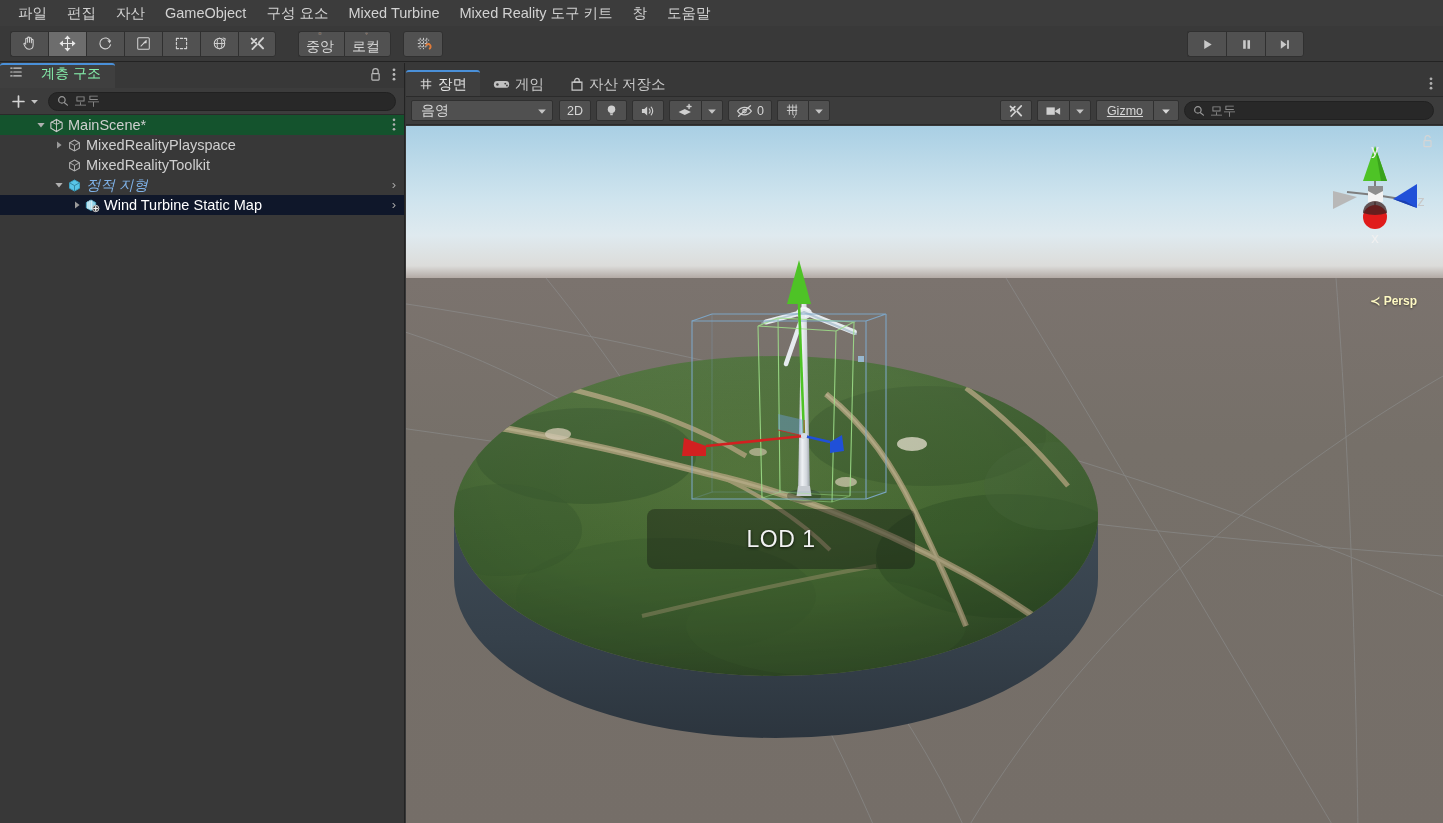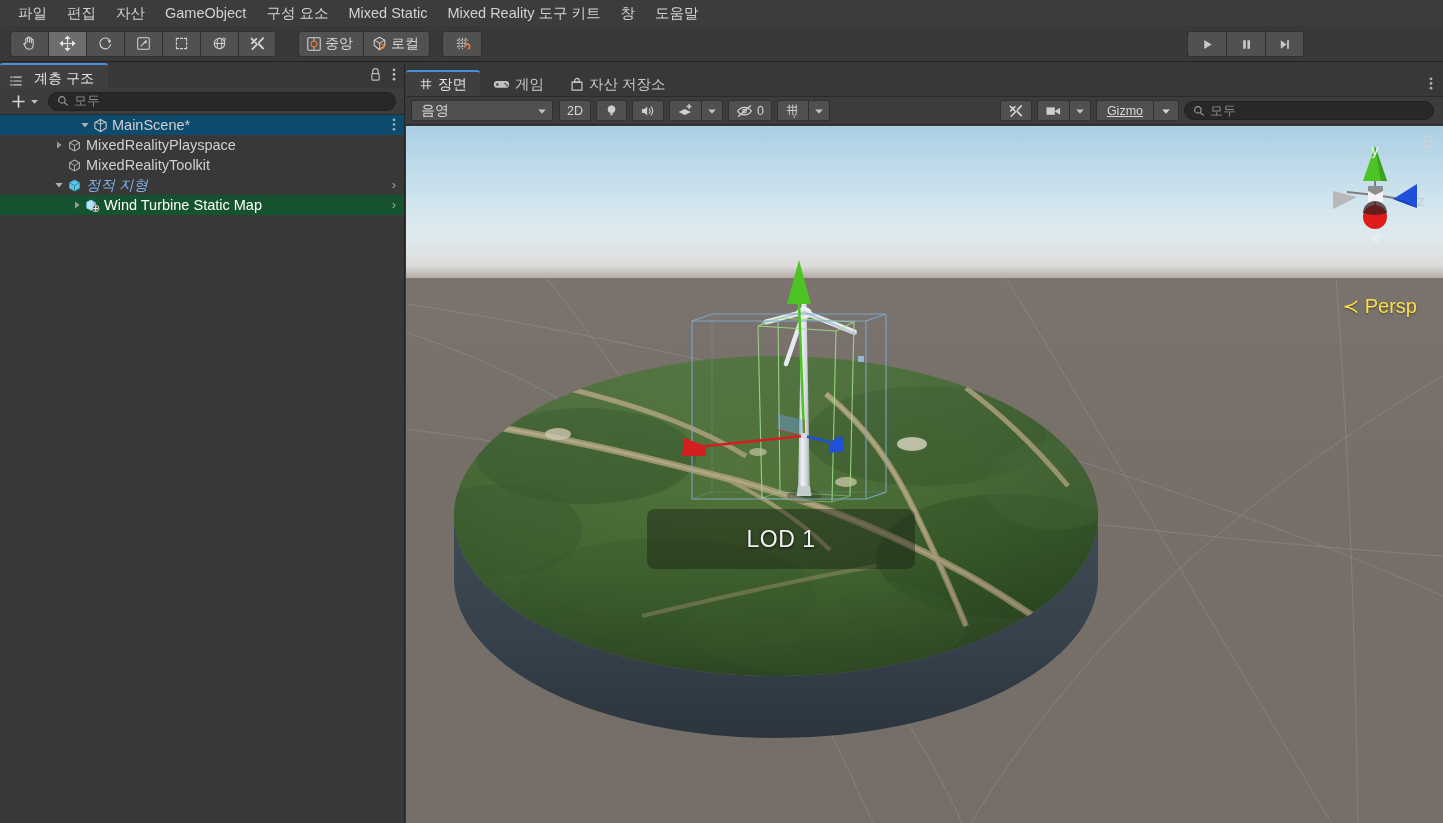--- a/index.html
+++ b/index.html
@@ -35,21 +35,21 @@
     cursor:default;
   }
   .tb-btn:first-child { border-radius:3px 0 0 3px; }
   .tb-btn:last-child { border-radius:0 3px 3px 0; border-right:1px solid #303030; }
   .tb-btn.active { background:#6d6d6d; }
   .tb-btn svg { display:block; }
 
   .tb-pivot {
     height:26px; background:#515151; border:1px solid #303030;
     display:flex; align-items:center; gap:3px; padding:0 10px 0 7px;
-    color:#d6d6d6; font-size:14px; cursor:default; white-space:nowrap;
+    color:#d6d6d6; font-size:14px; cursor:default; white-space:nowrap;flex-direction:column;
   }
   .tb-pivot:first-of-type { border-radius:3px 0 0 3px; border-right:none; }
   .tb-pivot.last { border-radius:0 3px 3px 0; }
 
   .tb-snap {
     width:40px; height:26px; background:#515151; border:1px solid #303030;
     border-radius:3px; display:flex; align-items:center; justify-content:center;
     margin-left:12px; cursor:default;
   }
 
@@ -66,22 +66,22 @@
   .hier {
     position:absolute; left:0; top:63px; width:405px; height:760px;
     background:#383838; border-right:1px solid #232323;
   }
   .hier-tabrow {
     position:relative; height:25px; background:#383838;
     display:flex; align-items:flex-end;
   }
   .hier-tab {
     height:25px; background:#3f3f3f; border-top:2px solid #4a90d9;
-    display:flex; align-items:flex-end; gap:11px; padding:0 14px 0 9px;
-    color:#e5e5e5; font-size:14px; cursor:default; border-radius:3px 3px 0 0;
+    display:flex; align-items:flex-start; gap:18px; padding:0 14px 0 9px;
+    color:#86efac; font-size:14px; cursor:default; border-radius:3px 3px 0 0;
   }
   .hier-tab-icons {
     position:absolute; right:8px; top:4px; display:flex; align-items:center; gap:10px;
   }
   .hier-toolbar {
     height:27px; background:#3c3c3c; display:flex; align-items:center;
     padding:0 8px; gap:6px; border-bottom:1px solid #2a2a2a;
   }
   .plus-btn {
     display:flex; align-items:center; gap:4px; padding:1px 3px; cursor:default;
@@ -91,22 +91,22 @@
     border-radius:10px; display:flex; align-items:center; padding:0 8px; gap:5px;
     cursor:text;
   }
   .search-field .ph { color:#8c8c8c; font-size:13px; }
 
   .tree { background:#383838; height:100%; padding-top:0; }
   .row {
     height:20px; display:flex; align-items:center; position:relative;
     color:#cfcfcf; font-size:14.5px; cursor:default; white-space:nowrap;
   }
-  .row.scene-row { background:#0c4a6e;padding-left:44px; }
-  .row.selected { background:#14532d; }
+  .row.scene-row { background:#14532d; }
+  .row.selected { background:#0f172a; }
   .row .tw {
     width:14px; height:14px; display:flex; align-items:center; justify-content:center;
     flex:0 0 14px; cursor:default;
   }
   .row .ico { width:17px; display:flex; align-items:center; justify-content:center; flex:0 0 17px; margin-right:3px;}
   .row .lbl { overflow:hidden; text-overflow:ellipsis; }
   .row .lbl.prefab { color:#7fb2e8;font-style:italic; }
   .row .lbl.sel { color:#ffffff; }
   .row .rdots { position:absolute; right:8px; top:2px; }
   .row .rchev { position:absolute; right:8px; top:2px; color:#a5a5a5; font-size:13px; }
@@ -182,37 +182,37 @@
     display:flex; align-items:center; justify-content:center;
   }
   .lod-badge span {
     color:#f2f2f2; font-size:23px; letter-spacing:0.5px;
     text-shadow:0 1px 3px rgba(0,0,0,.8);
   }
 
   
   .axisgiz { position:absolute; right:5px; top:3px; width:125px; height:145px; }
   .persp-lbl {
-    position:absolute; right:26px; top:168px; color:#fde047; font-size:20px;
-    text-shadow:0 1px 2px rgba(0,0,0,.45); cursor:default;
+    position:absolute; right:26px; top:168px; color:#fef9c3; font-size:12px;
+    text-shadow:0 1px 2px rgba(0,0,0,.45); cursor:default;font-weight:bold;
   }
   .giz-lock { position:absolute; right:9px; top:8px; cursor:default; }
 </style>
 </head>
 <body>
 
 <div id="app">
 
   <div class="menubar">
     <div class="mi">파일</div>
     <div class="mi">편집</div>
     <div class="mi">자산</div>
     <div class="mi">GameObject</div>
     <div class="mi">구성 요소</div>
-    <div class="mi">Mixed Static</div>
+    <div class="mi">Mixed Turbine</div>
     <div class="mi">Mixed Reality 도구 키트</div>
     <div class="mi">창</div>
     <div class="mi">도움말</div>
   </div>
 
   <div class="toolbar">
 
     <div class="tb-group">
 
       <div class="tb-btn">

